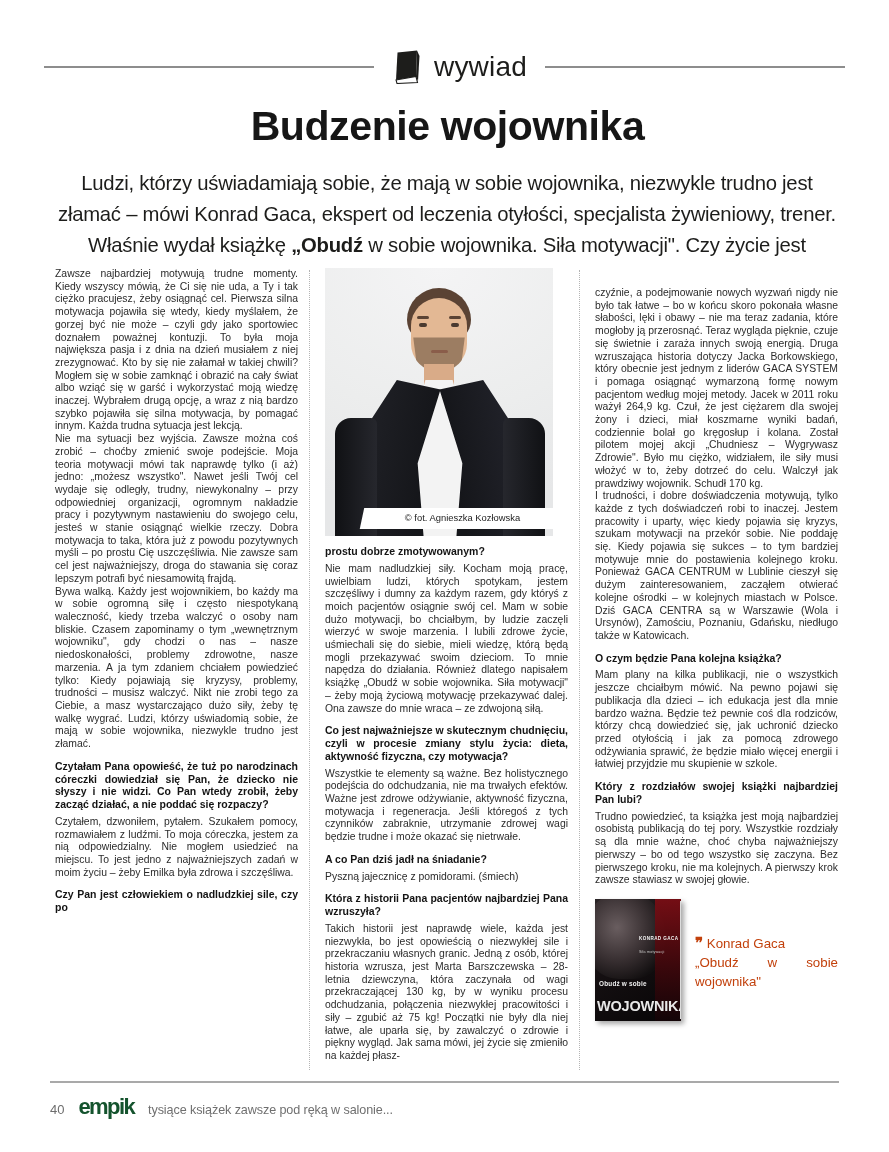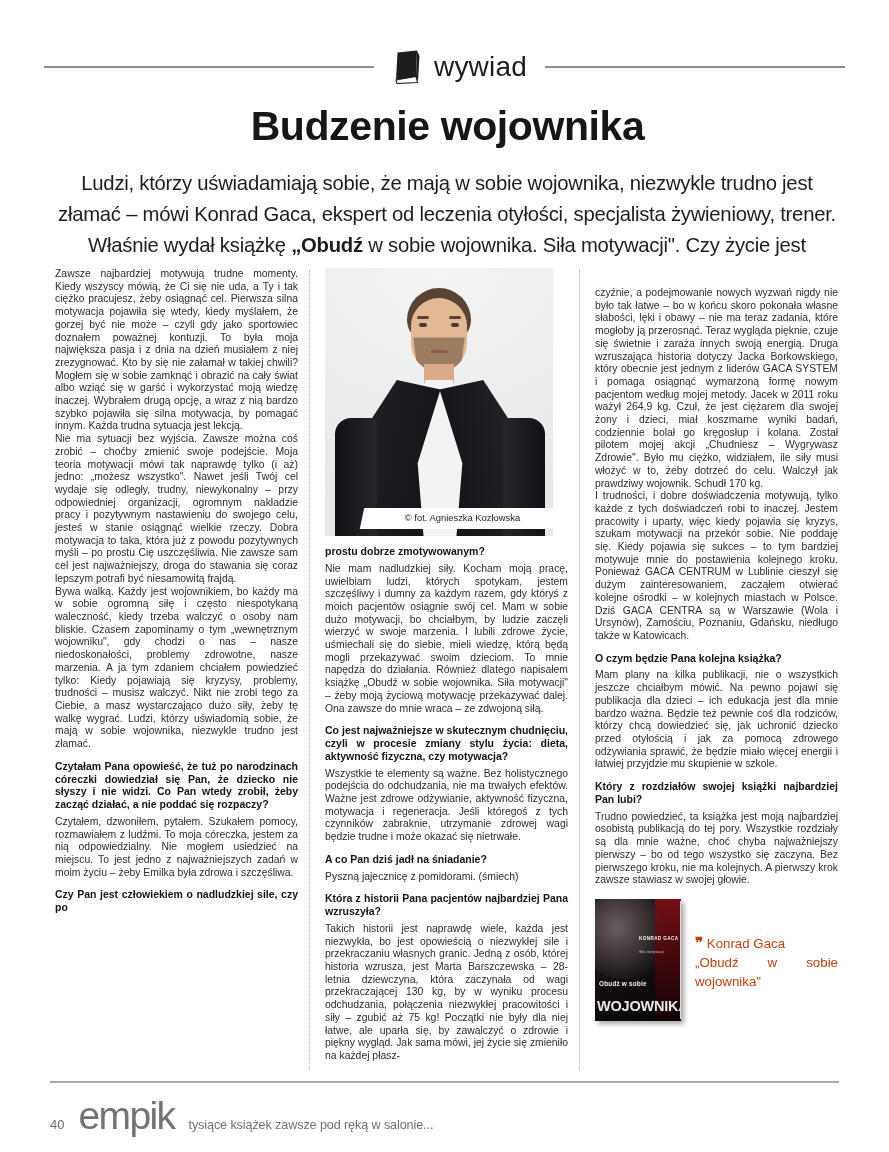--- a/index.html
+++ b/index.html
@@ -211,21 +211,21 @@
   .footer-rule {
     position: absolute; left: 50px; top: 1081px; width: 789px;
     height: 2px; background: #a9a9a9;
   }
   .footer {
     position: absolute; left: 50px; top: 1096px; width: 789px;
     display: flex; align-items: baseline; gap: 14px;
   }
   .pagenum { font-size: 13px; color: #6d6d6d; }
   .brand {
-    font-size: 39px; font-weight: normal; letter-spacing: -1.6px; color: #737373;
+    font-size: 22px; font-weight: bold; letter-spacing: -1.6px; color: #14532d;
     position: relative; line-height: 1;
   }
   .tagline { font-size: 12.6px; color: #6f6f6f; letter-spacing: -.1px; }
 </style>
 </head>
 <body>
 
 <div class="header">
   <div class="hdr-rule left"></div>
   <div class="hdr-center">

